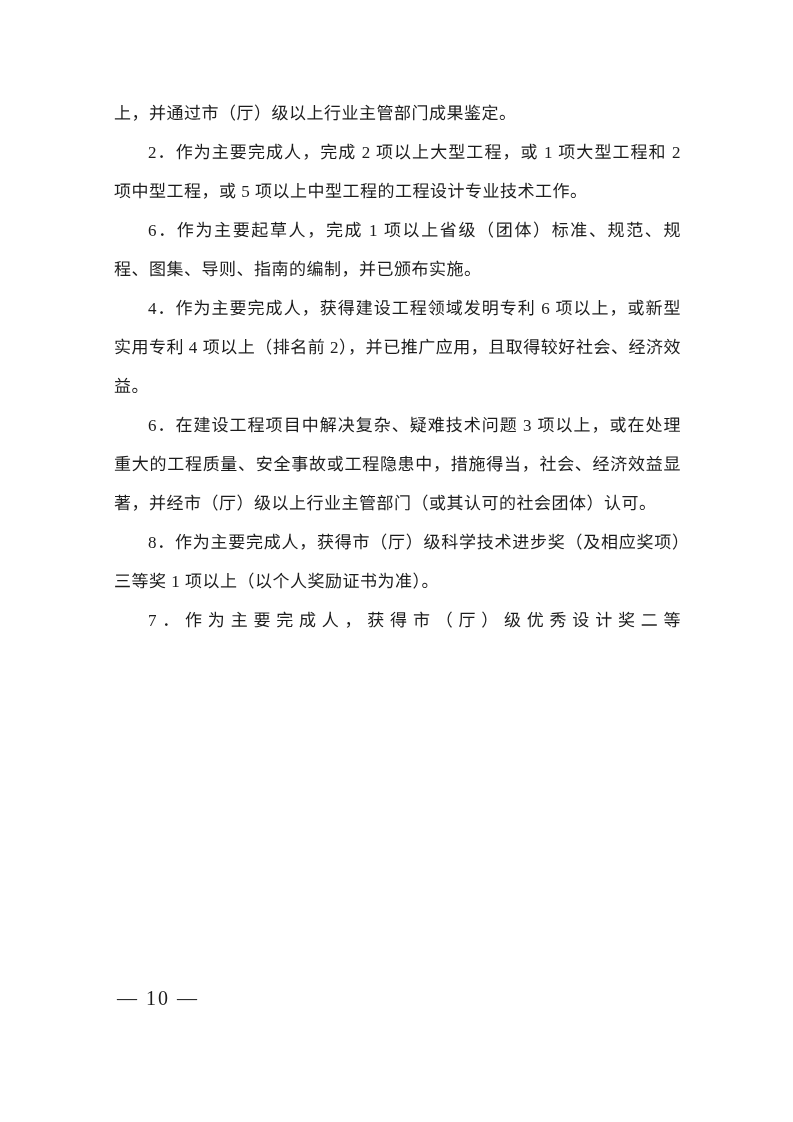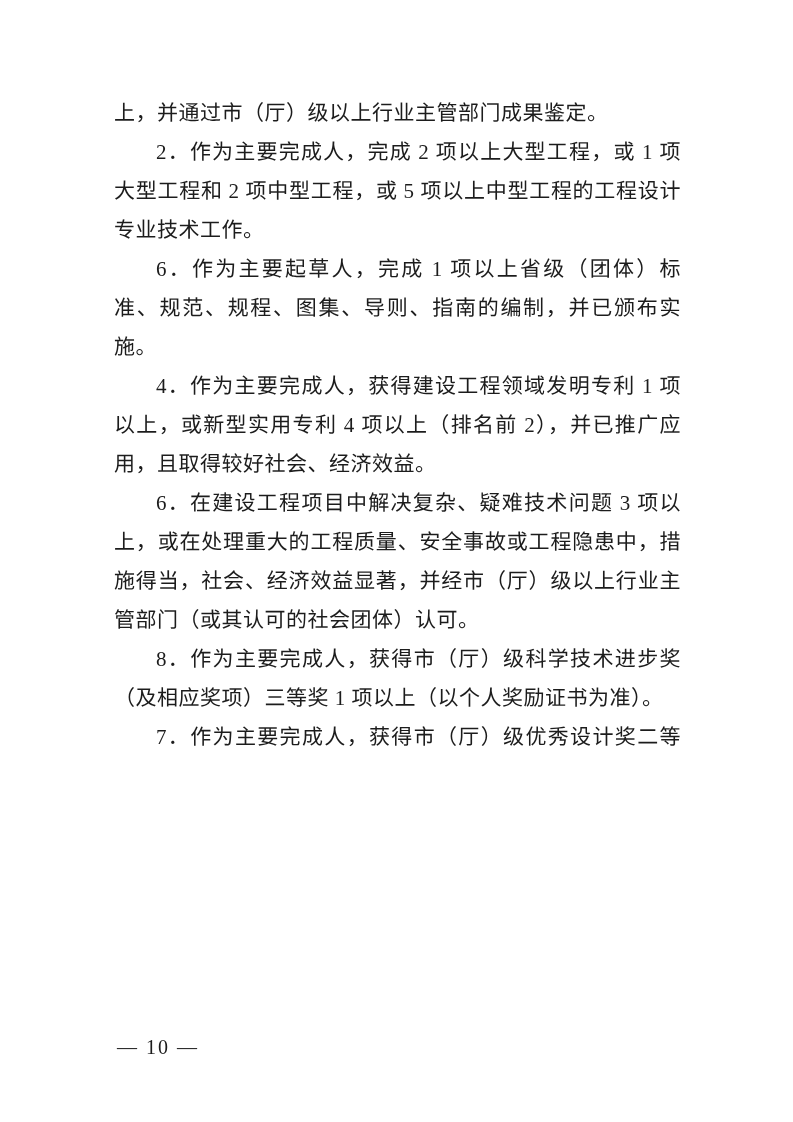--- a/index.html
+++ b/index.html
@@ -14,54 +14,54 @@
     background: #ffffff;
     overflow: hidden;
     font-family: "Liberation Serif", "DejaVu Serif", serif;
     color: #1c1c1c;
   }
   .content {
     position: absolute;
     left: 114px;
     top: 94px;
     width: 567px;
-    font-size: 21px;
+    font-size: 17px;
     line-height: 39px;
     letter-spacing: 0.5px;
     text-align: justify;
     text-justify: inter-ideograph;
   }
   .content p {
     margin: 0;
     padding: 0;
   }
   .content p.indent {
     text-indent: 2em;
   }
   .content p.continues {
     text-align-last: justify;
   }
   .page-number {
     position: absolute;
     left: 117px;
-    top: 1033px;
+    top: 984px;
     font-size: 20px;
     line-height: 28px;
     letter-spacing: 2px;
     color: #1c1c1c;
     white-space: pre;
   }
 </style>
 </head>
 <body>
 
 <div class="page">
   <div class="content">
     <p>上，并通过市（厅）级以上行业主管部门成果鉴定。</p>
     <p class="indent">2．作为主要完成人，完成 2 项以上大型工程，或 1 项大型工程和 2 项中型工程，或 5 项以上中型工程的工程设计专业技术工作。</p>
     <p class="indent">6．作为主要起草人，完成 1 项以上省级（团体）标准、规范、规程、图集、导则、指南的编制，并已颁布实施。</p>
-    <p class="indent">4．作为主要完成人，获得建设工程领域发明专利 1 项以上，或新型实用专利 4 项以上（排名前 2），并已推广应用，且取得较好社会、经济效益。</p>
+    <p class="indent">4．作为主要完成人，获得建设工程领域发明专利 6 项以上，或新型实用专利 4 项以上（排名前 2），并已推广应用，且取得较好社会、经济效益。</p>
     <p class="indent">6．在建设工程项目中解决复杂、疑难技术问题 3 项以上，或在处理重大的工程质量、安全事故或工程隐患中，措施得当，社会、经济效益显著，并经市（厅）级以上行业主管部门（或其认可的社会团体）认可。</p>
     <p class="indent">8．作为主要完成人，获得市（厅）级科学技术进步奖（及相应奖项）三等奖 1 项以上（以个人奖励证书为准）。</p>
     <p class="indent continues">7．作为主要完成人，获得市（厅）级优秀设计奖二等</p>
   </div>
   <div class="page-number">— 10 —</div>
 </div>
 
 </body></html>

